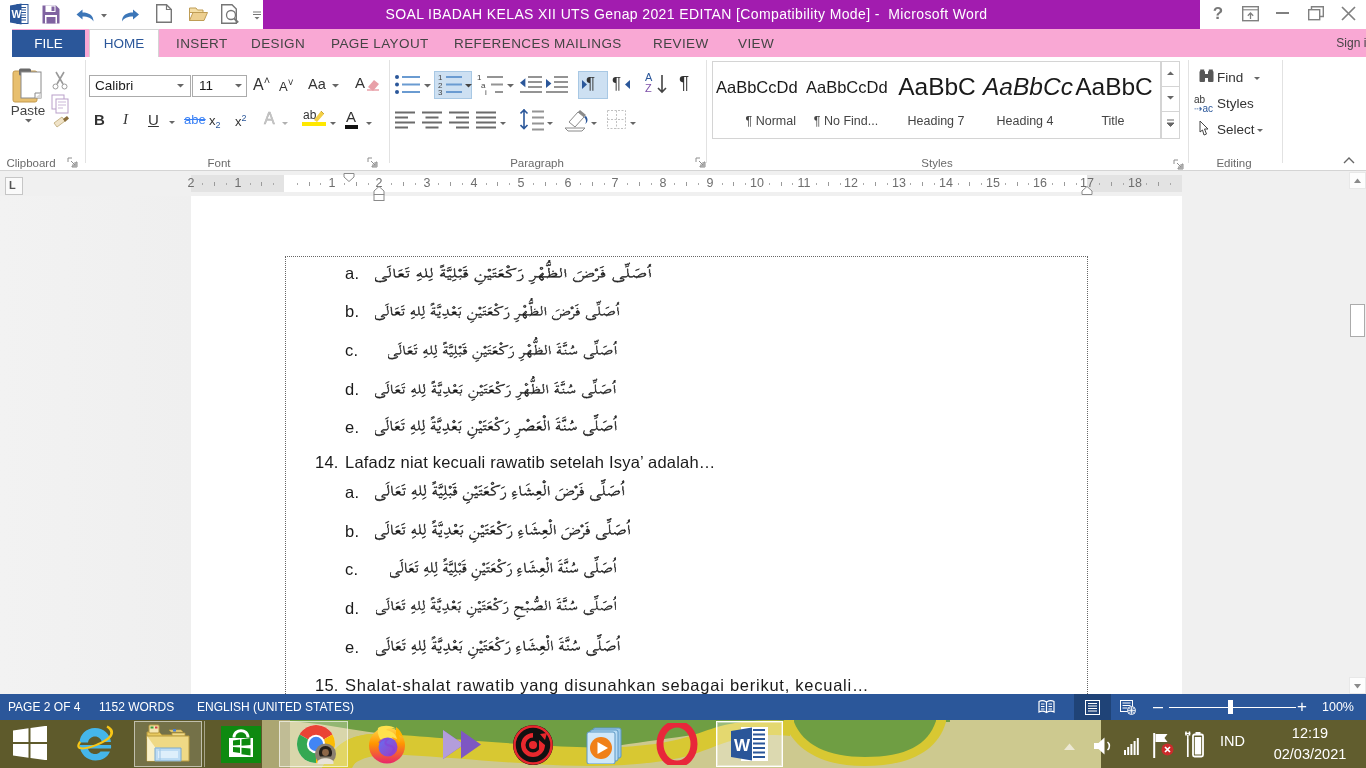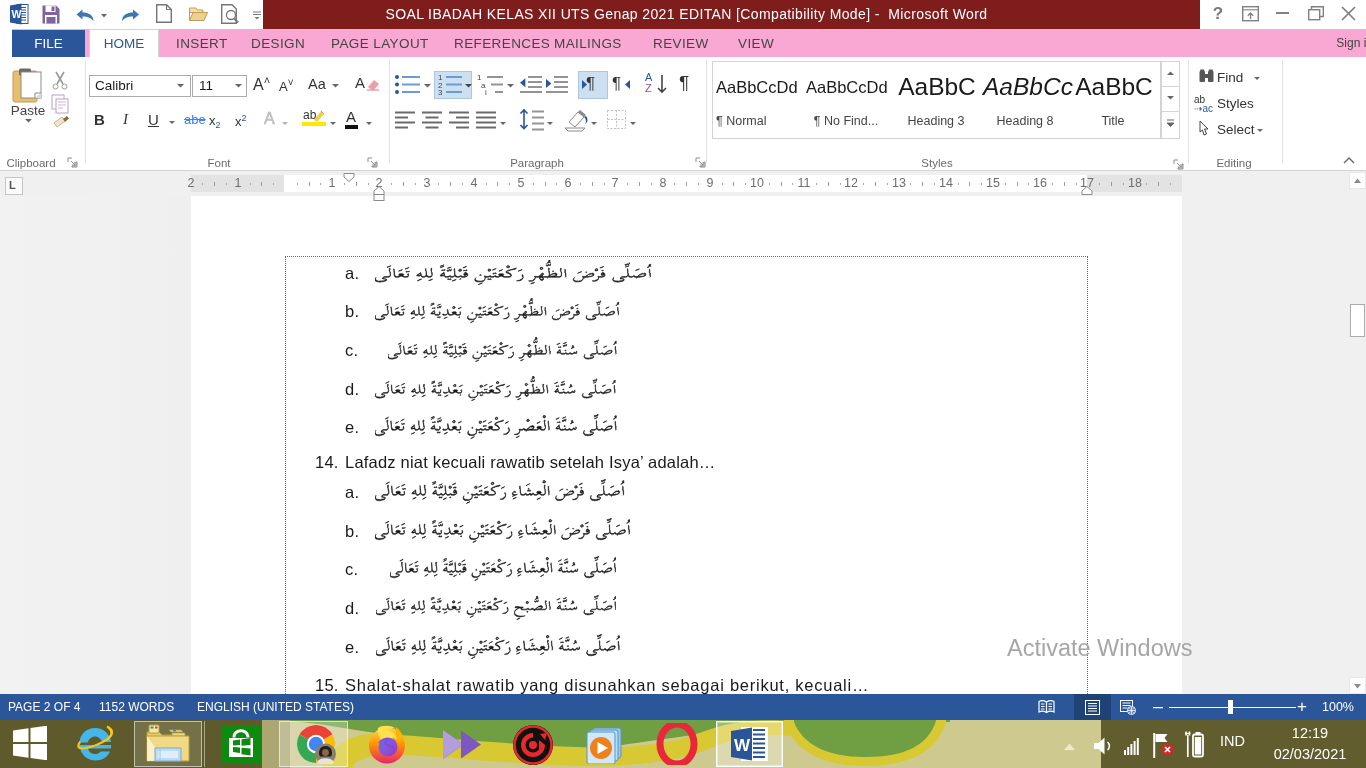--- a/index.html
+++ b/index.html
@@ -1,19 +1,19 @@
 <!DOCTYPE html>
 <html><head><meta charset="utf-8"><style>
 *{margin:0;padding:0;box-sizing:border-box}
 html,body{width:1366px;height:768px;overflow:hidden;font-family:"Liberation Sans",sans-serif;background:#fff}
 #app{position:relative;width:1366px;height:768px}
 .abs{position:absolute}
 
 #titlebar{position:absolute;left:0;top:0;width:1366px;height:29px;background:#fff}
-#redbar{position:absolute;left:263px;top:0;width:937px;height:47px;background:#7f1d1d;color:#fff;
+#redbar{position:absolute;left:263px;top:0;width:937px;height:47px;background:#a21caf;color:#fff;
  font-size:14px;letter-spacing:0.38px;text-align:center;line-height:28px;white-space:nowrap;overflow:hidden;padding-right:90px}
 
 #tabrow{position:absolute;left:12px;top:29px;width:1366px;height:28px;background:#f9a8d4}
 .tab{position:absolute;top:1px;height:27px;line-height:27px;font-size:13.5px;color:#444;letter-spacing:.4px}
 #filetab{position:absolute;left:0;top:1px;width:73px;height:27px;background:#2b579a;color:#fff;
  text-align:center;line-height:27px;font-size:13.5px}
 #hometab{position:absolute;left:77px;top:0px;width:70px;height:29px;background:#fff;
  border:1px solid #d4d4d4;border-bottom:none;color:#2b579a;text-align:center;line-height:28px;font-size:13.5px}
 #signin{position:absolute;right:5px;top:1px;font-size:12px;color:#444;line-height:27px}
 
@@ -315,27 +315,27 @@
     <svg class="abs" style="left:629px;top:64px" width="8" height="5" viewBox="0 0 8 5">
         <path d="M1 1 l3 3 L7 1 Z" fill="#666"></path>
       </svg>
     <div class="glabel" style="left:477px">Paragraph</div>
     <svg class="launcher" style="left:694px" viewBox="0 0 12 12">
         <path d="M2 2 v4 M2 2 h4 M10 10 h-4 v1 h5 v-5 h-1 Z M5 5 l4 4 M9 6 v3 h-3" stroke="#8e8e8e" fill="none"></path>
       </svg>
 
     <div class="abs" style="left:712px;top:4px;width:449px;height:78px;border:1px solid #d4d4d4"></div>
     <div class="abs" style="left:716px;top:21px;width:80px;text-align:center;font-size:16.5px;color:#1a1a1a">AaBbCcDd</div>
-    <div class="abs" style="left:716px;top:57px;width:80px;text-align:left;font-size:12.5px;color:#444">¶ Normal</div>
+    <div class="abs" style="left:716px;top:57px;width:80px;text-align:right;font-size:12.5px;color:#444">¶ Normal</div>
     <div class="abs" style="left:806px;top:21px;width:80px;text-align:center;font-size:16.5px;color:#1a1a1a">AaBbCcDd</div>
     <div class="abs" style="left:806px;top:57px;width:80px;text-align:center;font-size:12.5px;color:#444">¶ No Find...</div>
     <div class="abs" style="left:894px;top:16px;width:86px;text-align:center;font-size:24.5px;color:#1a1a1a">AaBbC</div>
-    <div class="abs" style="left:894px;top:57px;width:84px;text-align:center;font-size:12.5px;color:#444">Heading 3</div>
+    <div class="abs" style="left:894px;top:57px;width:84px;text-align:center;font-size:12.5px;color:#444">Heading 7</div>
     <div class="abs" style="left:983px;top:16px;width:86px;text-align:center;font-size:24.5px;font-style:italic;color:#1a1a1a">AaBbCc</div>
-    <div class="abs" style="left:983px;top:57px;width:84px;text-align:center;font-size:12.5px;color:#444">Heading 8</div>
+    <div class="abs" style="left:983px;top:57px;width:84px;text-align:center;font-size:12.5px;color:#444">Heading 4</div>
     <div class="abs" style="left:1071px;top:16px;width:86px;text-align:center;font-size:24.5px;color:#1a1a1a">AaBbC</div>
     <div class="abs" style="left:1071px;top:57px;width:84px;text-align:center;font-size:12.5px;color:#444">Title</div>
     <div class="abs" style="left:1161px;top:4px;width:19px;height:26px;border:1px solid #d4d4d4"></div>
     <div class="abs" style="left:1161px;top:29px;width:19px;height:26px;border:1px solid #d4d4d4"></div>
     <div class="abs" style="left:1161px;top:54px;width:19px;height:28px;border:1px solid #d4d4d4"></div>
     <svg class="abs" style="left:1166px;top:13px" width="9" height="6" viewBox="0 0 9 6">
         <path d="M1 5 l3.5-3.5 L8 5 Z" fill="#666"></path>
       </svg>
     <svg class="abs" style="left:1166px;top:38px" width="9" height="6" viewBox="0 0 9 6">
         <path d="M1 1 l3.5 3.5 L8 1 Z" fill="#666"></path>
@@ -518,21 +518,20 @@
 <div class="doctext" style="left:345px;top:311.8px">a.</div>
 <div class="doctext" style="left:345px;top:350.5px">b.</div>
 <div class="doctext" style="left:345px;top:389.2px">c.</div>
 <div class="doctext" style="left:345px;top:427.9px">d.</div>
 <div class="doctext" style="left:345px;top:466.6px">e.</div>
 <div class="doctext" style="left:315px;top:281.5px">14.</div>
 <div class="doctext" style="left:345px;top:281.5px">Lafadz niat kecuali rawatib setelah Isya’ adalah…</div>
 <div class="doctext" style="left:315px;top:504.5px">15.</div>
 <div class="doctext" style="left:345px;top:504.5px;letter-spacing:0.75px">Shalat-shalat rawatib yang disunahkan sebagai berikut, kecuali…</div>
       </div>
-    <div class="abs watermark" style="left:1007px;top:464px;font-size:23.5px;color:#a6a6a6">Activate Windows</div>
     <div id="vsb">
       <div class="abs" style="left:0px;top:0px;width:17px;height:17px;background:#fdfdfd;border:1px solid #e8e8e8"></div>
       <svg class="abs" style="left:4px;top:5px" width="9" height="7" viewBox="0 0 9 7">
           <path d="M1 6 l3.5-4.5 L8 6 Z" fill="#8a8a8a"></path>
         </svg>
       <div class="abs" style="left:1px;top:132px;width:15px;height:33px;background:#fff;border:1px solid #ababab"></div>
       <div class="abs" style="left:0px;top:505px;width:17px;height:17px;background:#fdfdfd;border:1px solid #e8e8e8"></div>
       <svg class="abs" style="left:4px;top:511px" width="9" height="7" viewBox="0 0 9 7">
           <path d="M1 1 l3.5 4.5 L8 1 Z" fill="#8a8a8a"></path>
         </svg>

